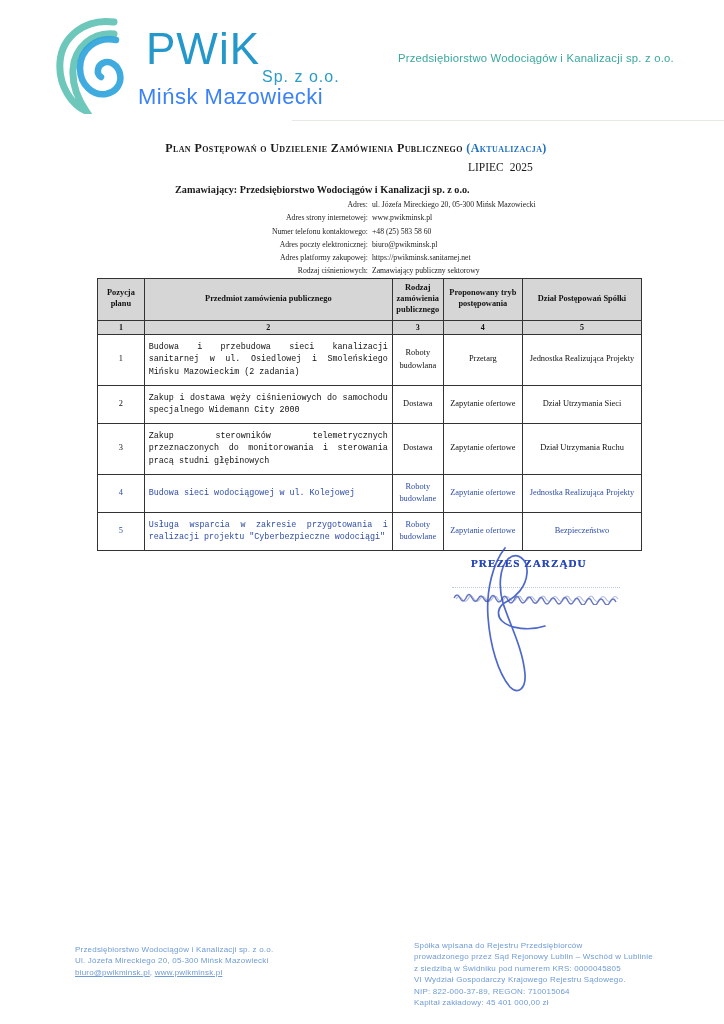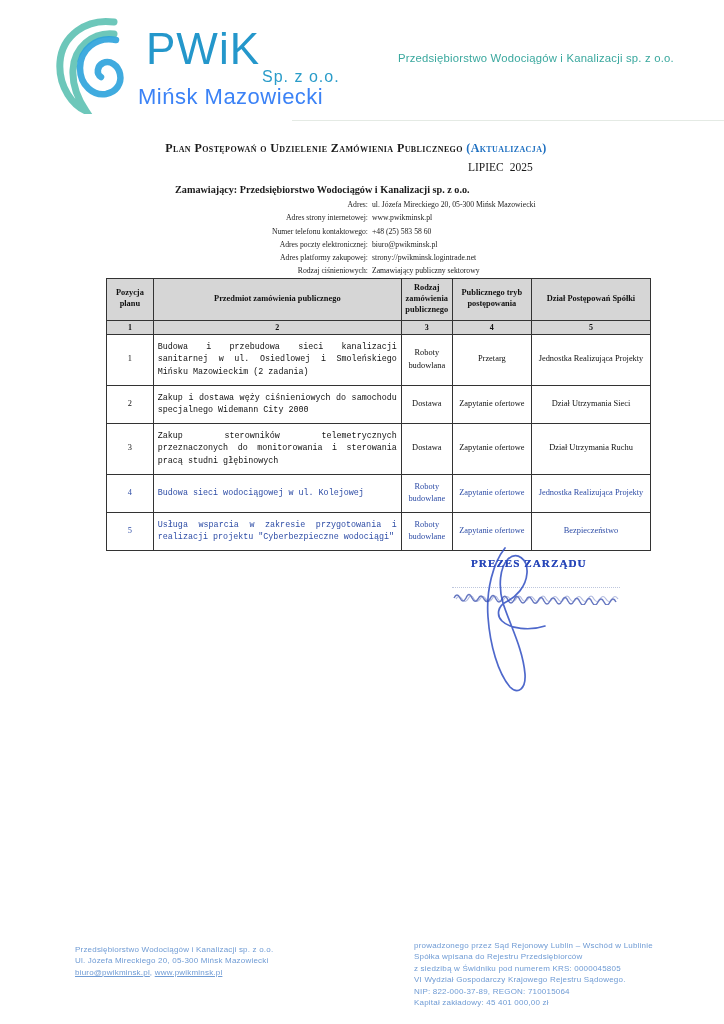--- a/index.html
+++ b/index.html
@@ -61,21 +61,21 @@
   .info-grid{
     position:absolute;top:198px;left:118px;width:430px;
     display:grid;grid-template-columns:250px auto;column-gap:4px;
     font-size:7.7px;line-height:13.3px;color:#222;
   }
   .info-label{text-align:right;}
   .info-value{text-align:left;white-space:nowrap;}
 
   
   .plan-table{
-    position:absolute;top:278px;left:106px;width:545px;
+    position:absolute;top:278px;left:97px;width:545px;
     border-collapse:collapse;font-size:8.4px;color:#111;
   }
   .plan-table td,.plan-table th{
     border:1px solid #333;
     vertical-align:middle;
   }
   .plan-table{border:1.5px solid #222;}
   .plan-table thead th{
     background:#d6d6d6;font-weight:bold;text-align:center;
     padding:4px 2px;line-height:1.3;
@@ -149,41 +149,41 @@
       <div class="info-label">Adres strony internetowej:</div>
       <div class="info-value">www.pwikminsk.pl</div>
 
       <div class="info-label">Numer telefonu kontaktowego:</div>
       <div class="info-value">+48 (25) 583 58 60</div>
 
       <div class="info-label">Adres poczty elektronicznej:</div>
       <div class="info-value">biuro@pwikminsk.pl</div>
 
       <div class="info-label">Adres platformy zakupowej:</div>
-      <div class="info-value">strony://pwikminsk.logintrade.net</div>
+      <div class="info-value">https://pwikminsk.sanitarnej.net</div>
 
       <div class="info-label">Rodzaj ciśnieniowych:</div>
       <div class="info-value">Zamawiający publiczny sektorowy</div>
 
   </div>
 
   <table class="plan-table">
     <colgroup>
       <col style="width:37px">
         <col style="width:244px">
         <col style="width:50px">
         <col style="width:78px">
         <col style="width:117px">
     </colgroup>
     <thead>
       <tr>
         <th>Pozycja planu</th>
         <th>Przedmiot zamówienia publicznego</th>
         <th>Rodzaj zamówienia publicznego</th>
-        <th>Publicznego tryb postępowania</th>
+        <th>Proponowany tryb postępowania</th>
         <th>Dział Postępowań Spółki</th>
       </tr>
       <tr class="numrow">
         <td>1</td>
         <td>2</td>
         <td>3</td>
         <td>4</td>
         <td>5</td>
       </tr>
     </thead>
@@ -248,24 +248,24 @@
 
       <div class="f-line">Ul. Józefa Mireckiego 20, 05-300 Mińsk Mazowiecki</div>
 
 
     <div class="f-line">
       <span class="f-link">biuro@pwikminsk.pl</span><span>, </span><span class="f-link">www.pwikminsk.pl</span>
     </div>
   </div>
   <div class="footer-right">
 
+      <div class="f-line">Spółka wpisana do Rejestru Przedsiębiorców</div>
+
       <div class="f-line">prowadzonego przez Sąd Rejonowy Lublin – Wschód w Lublinie</div>
 
-      <div class="f-line">Spółka wpisana do Rejestru Przedsiębiorców</div>
-
       <div class="f-line">z siedzibą w Świdniku pod numerem KRS: 0000045805</div>
 
       <div class="f-line">VI Wydział Gospodarczy Krajowego Rejestru Sądowego.</div>
 
       <div class="f-line">NIP: 822-000-37-89, REGON: 710015064</div>
 
       <div class="f-line">Kapitał zakładowy: 45 401 000,00 zł</div>
 
   </div>
 

